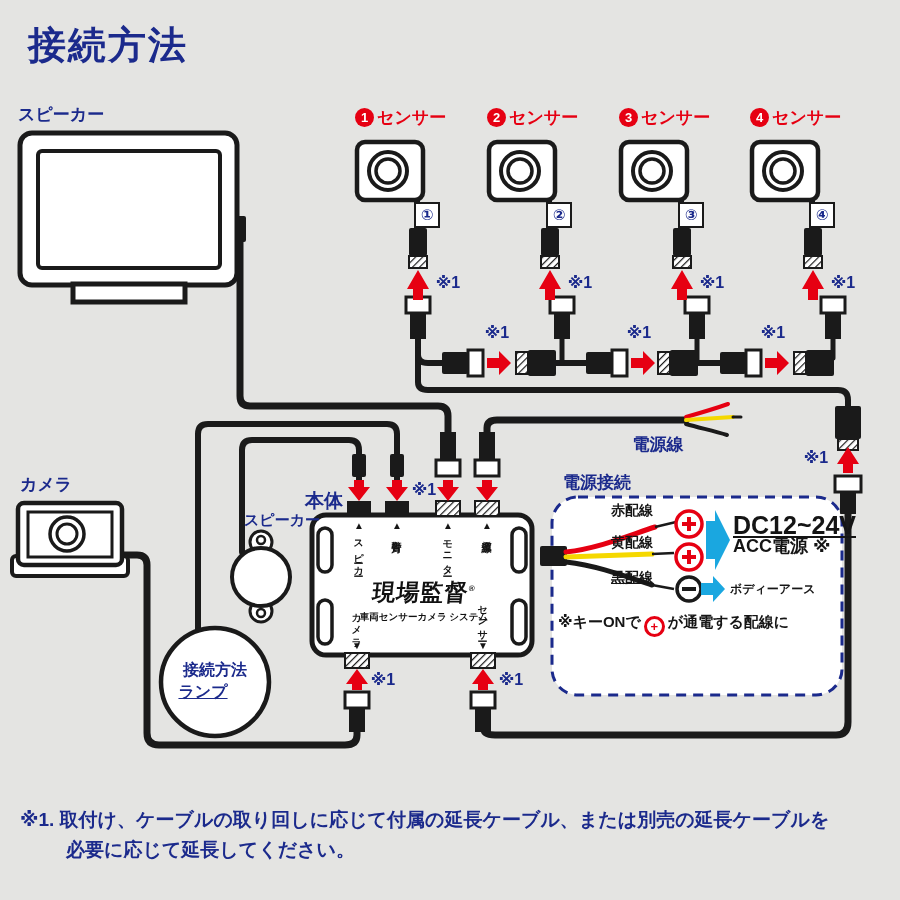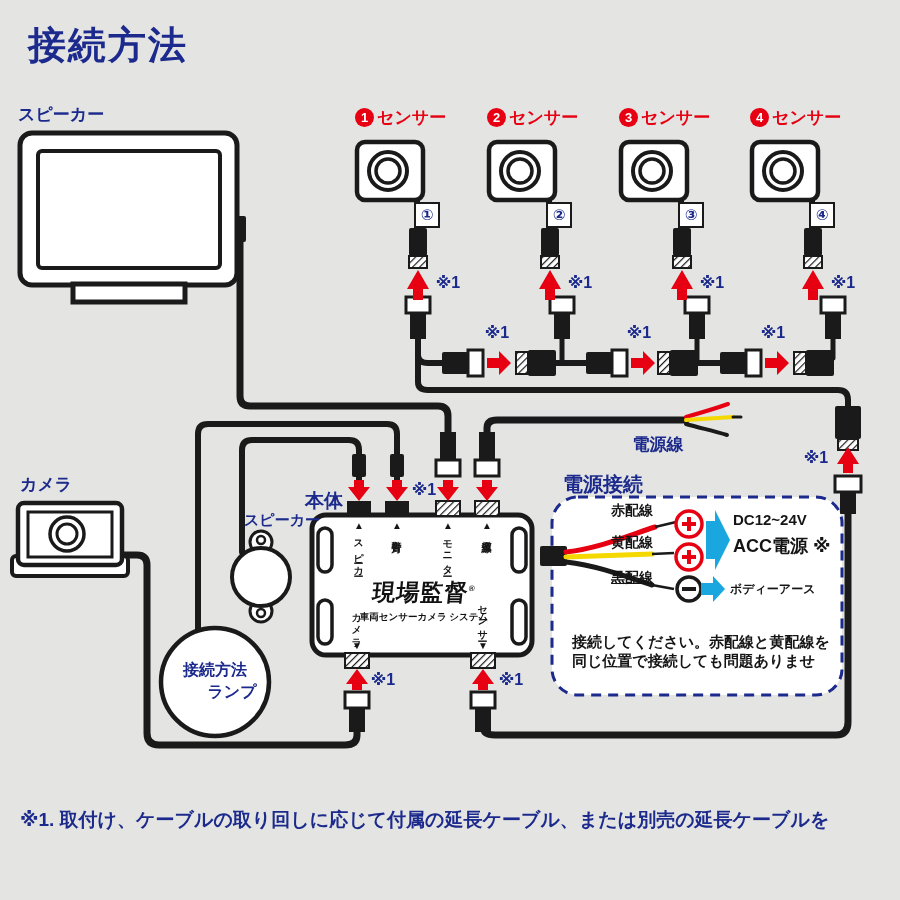--- a/index.html
+++ b/index.html
@@ -20,23 +20,23 @@
   .numcircle{display:inline-flex;width:19px;height:19px;border-radius:50%;background:#e60012;
              color:#fff;font-size:13px;font-weight:bold;align-items:center;justify-content:center;flex:0 0 auto;}
   .tagbox{position:absolute;width:22px;height:22px;background:#fff;border:2.5px solid #1a1a1a;
           color:#1b2a8c;font-size:15px;font-weight:bold;display:flex;align-items:center;justify-content:center;}
   .vtext{position:absolute;writing-mode:vertical-rl;text-orientation:upright;color:#151515;
          font-weight:bold;font-size:10px;letter-spacing:1px;line-height:1;}
   .ptri{position:absolute;color:#151515;font-size:10px;font-weight:bold;}
   .logo{font-size:23px;font-weight:bold;color:#111;letter-spacing:1px;transform:translateX(-50%) skewX(-6deg);}
   .logo sup{font-size:8px;}
   .logosub{font-size:9.5px;font-weight:bold;color:#111;transform:translateX(-50%);letter-spacing:0px;}
-  .pbox-title{font-size:20px;}
+  .pbox-title{font-size:17px;}
   .wirelbl{font-size:14px;}
-  .dc{font-size:15px;}
+  .dc{font-size:25px;text-decoration:underline;}
   .acc{font-size:18px;}
   .gnd{font-size:12px;}
   .note{font-size:15px;line-height:19px;}
   .inline-plus{display:inline-flex;width:15px;height:15px;border:3px solid #e60012;border-radius:50%;
                color:#e60012;font-size:13px;font-weight:bold;align-items:center;justify-content:center;
                vertical-align:-4px;margin:0 3px;background:#fff;}
   .foot1{font-size:19px;}
   .warnlamp{font-size:16px;}
 </style>
 </head>
@@ -336,21 +336,21 @@
 <div class="txt ref blue ctr" style="left:773px;top:325px;">※1</div>
 <div class="txt ref blue ctr" style="left:816px;top:450px;">※1</div>
 <div class="txt ref blue ctr" style="left:424px;top:482px;">※1</div>
 <div class="txt ref blue ctr" style="left:383px;top:672px;">※1</div>
 <div class="txt ref blue ctr" style="left:511px;top:672px;">※1</div>
 
 <div class="txt lbl blue" style="left:20px;top:476px;">カメラ</div>
 <div class="txt lbl-sm blue" style="left:244px;top:512px;">スピーカー</div>
 <div class="txt honbu blue ctr" style="left:324px;top:480px;margin-top:11px;">本体</div>
 <div class="txt warnlamp blue ctr" style="left:215px;top:662px;">接続方法</div>
-<div class="txt warnlamp blue ctr" style="left:232px;top:684px;">ランプ</div>
+<div class="txt warnlamp blue ctr" style="left:203px;top:684px;text-decoration:underline;">ランプ</div>
 <div class="txt lbl blue ctr" style="left:658px;top:436px;">電源線</div>
 
 <div class="ptri" style="left:354px;top:520px;">▲</div>
 <div class="ptri" style="left:392px;top:520px;">▲</div>
 <div class="ptri" style="left:443px;top:520px;">▲</div>
 <div class="ptri" style="left:482px;top:520px;">▲</div>
 <div class="vtext" style="left:353px;top:533px;">スピーカー</div>
 <div class="vtext" style="left:391px;top:533px;">警告灯</div>
 <div class="vtext" style="left:442px;top:533px;">モニター</div>
 <div class="vtext" style="left:481px;top:533px;">電源線</div>
@@ -362,18 +362,18 @@
 <div class="txt logo" style="left:424px;top:580px;"><span>現場監督</span><sup>®</sup></div>
 <div class="txt logosub" style="left:424px;top:612px;">車両センサーカメラ システム</div>
 
 <div class="txt pbox-title blue" style="left:563px;top:474px;">電源接続</div>
 <div class="txt wirelbl ink ctr" style="left:632px;top:503px;">赤配線</div>
 <div class="txt wirelbl ink ctr" style="left:632px;top:535px;">黄配線</div>
 <div class="txt wirelbl ink ctr" style="left:632px;top:570px;text-decoration:underline;">黒配線</div>
 <div class="txt dc ink" style="left:733px;top:512px;">DC12~24V</div>
 <div class="txt acc ink" style="left:733px;top:537px;">ACC電源 ※</div>
 <div class="txt gnd ink" style="left:730px;top:583px;">ボディーアース</div>
-<div class="txt note ink" style="left:572px;top:632px;">接続してください。赤配線と黄配線を</div>
-<div class="txt note ink" style="left:572px;top:651px;">同じ位置で接続しても問題ありませ</div>
+<div class="txt note ink" style="left:558px;top:612px;"><span>※キーONで</span><span class="inline-plus">+</span><span>が通電する配線に</span></div>
 
 <div class="txt foot1 blue" style="left:20px;top:810px;">※1. 取付け、ケーブルの取り回しに応じて付属の延長ケーブル、または別売の延長ケーブルを</div>
+<div class="txt foot1 blue" style="left:66px;top:840px;">必要に応じて延長してください。</div>
 
 </div>
 
 </body></html>

